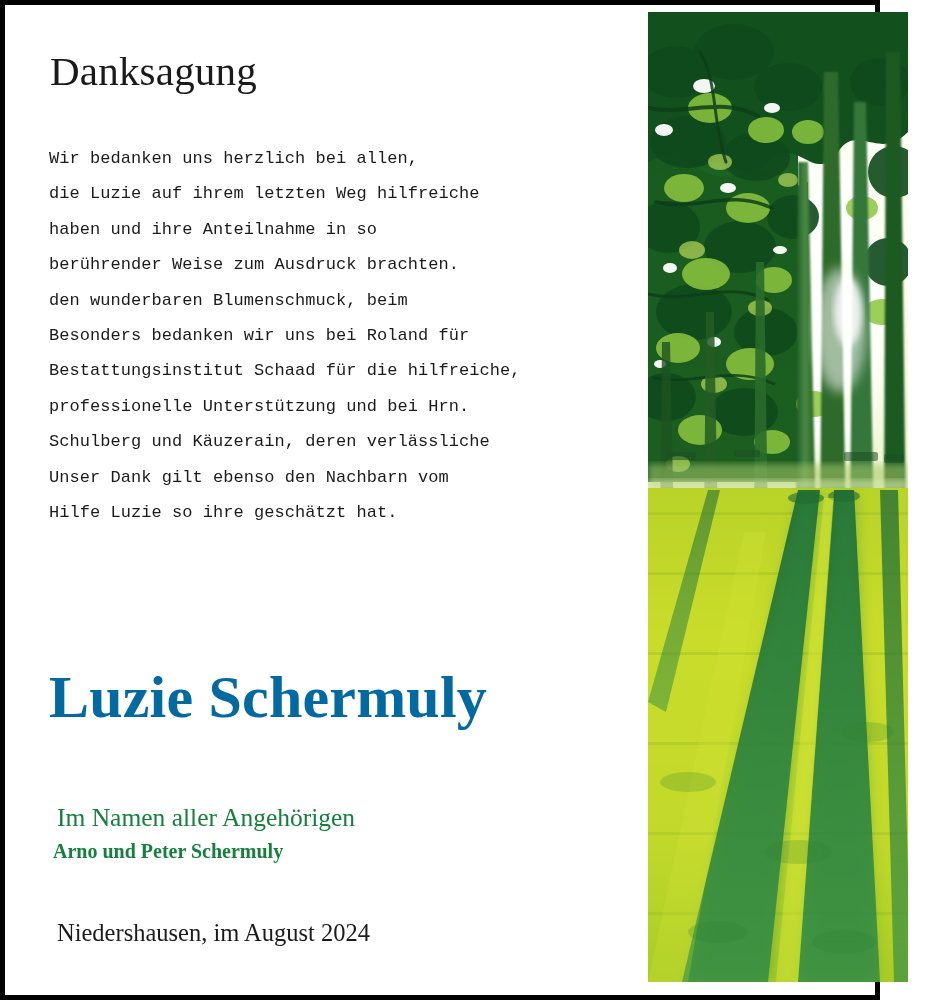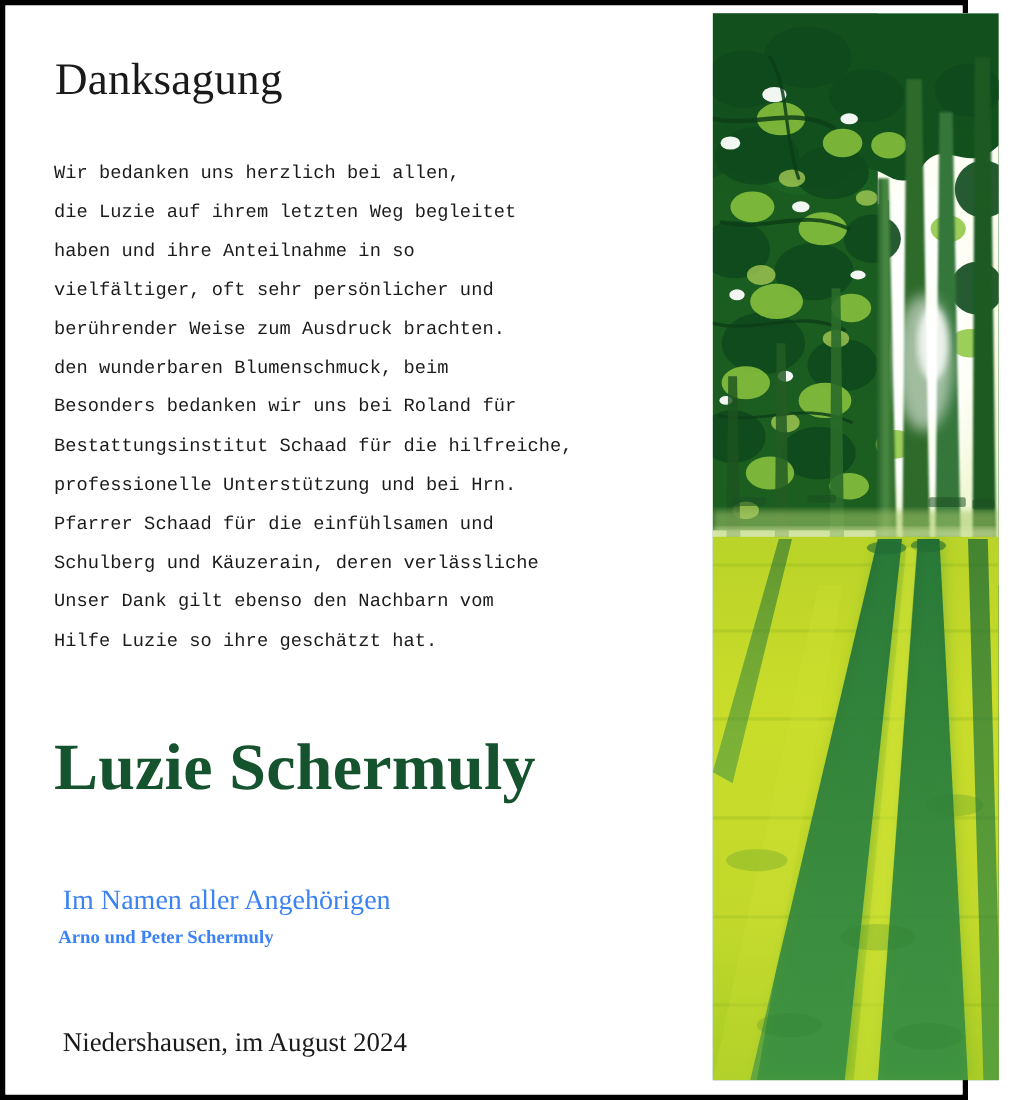--- a/index.html
+++ b/index.html
@@ -68,60 +68,59 @@
     white-space: nowrap;
   }
 
   .deceased-name {
     position: absolute;
     left: 4px;
     top: 662px;
     font-size: 60px;
     line-height: 1.0;
     font-weight: 700;
-    color: #14532d;
+    color: #0369a1;
     letter-spacing: 0.2px;
     white-space: nowrap;
   }
 
   .sig-block {
     position: absolute;
     left: 4px;
     top: 796px;
     width: 560px;
-    color: #3b82f6;
+    color: #15803d;
   }
   .sig-line1 {
     display: block;
     padding-left: 8px;
     font-size: 25.5px;
     line-height: 33px;
     font-weight: 400;
     white-space: nowrap;
   }
   .sig-line2 {
     display: block;
     padding-left: 4px;
-    font-size: 17px;
+    font-size: 20px;
     line-height: 35px;
     font-weight: 700;
     white-space: nowrap;
   }
 
   .place-date {
     position: absolute;
     left: 4px;
     top: 912px;
     padding-left: 8px;
     font-size: 24.5px;
     line-height: 32px;
     color: #1b1b1b;
     font-weight: 400;
     white-space: nowrap;
-    margin-top: 15px;
   }
 
   
   .photo {
     position: absolute;
     left: 643px;
     top: 7px;
     width: 260px;
     height: 970px;
     overflow: hidden;
@@ -139,29 +138,27 @@
 
 <div class="card">
   <div class="inner">
 
     <div class="text-col">
 
       <div class="headline">Danksagung</div>
 
       <div class="body-block">
         <span class="ln">Wir bedanken uns herzlich bei allen,</span>
-        <span class="ln">die Luzie auf ihrem letzten Weg begleitet</span>
+        <span class="ln">die Luzie auf ihrem letzten Weg hilfreiche</span>
         <span class="ln">haben und ihre Anteilnahme in so</span>
-        <span class="ln">vielfältiger, oft sehr persönlicher und</span>
         <span class="ln">berührender Weise zum Ausdruck brachten.</span>
         <span class="ln">den wunderbaren Blumenschmuck, beim</span>
         <span class="ln">Besonders bedanken wir uns bei Roland für</span>
         <span class="ln">Bestattungsinstitut Schaad für die hilfreiche,</span>
         <span class="ln">professionelle Unterstützung und bei Hrn.</span>
-        <span class="ln">Pfarrer Schaad für die einfühlsamen und</span>
         <span class="ln">Schulberg und Käuzerain, deren verlässliche</span>
         <span class="ln">Unser Dank gilt ebenso den Nachbarn vom</span>
         <span class="ln">Hilfe Luzie so ihre geschätzt hat.</span>
       </div>
 
       <div class="deceased-name">Luzie Schermuly</div>
 
       <div class="sig-block">
         <span class="sig-line1">Im Namen aller Angehörigen</span>
         <span class="sig-line2">Arno und Peter Schermuly</span>

